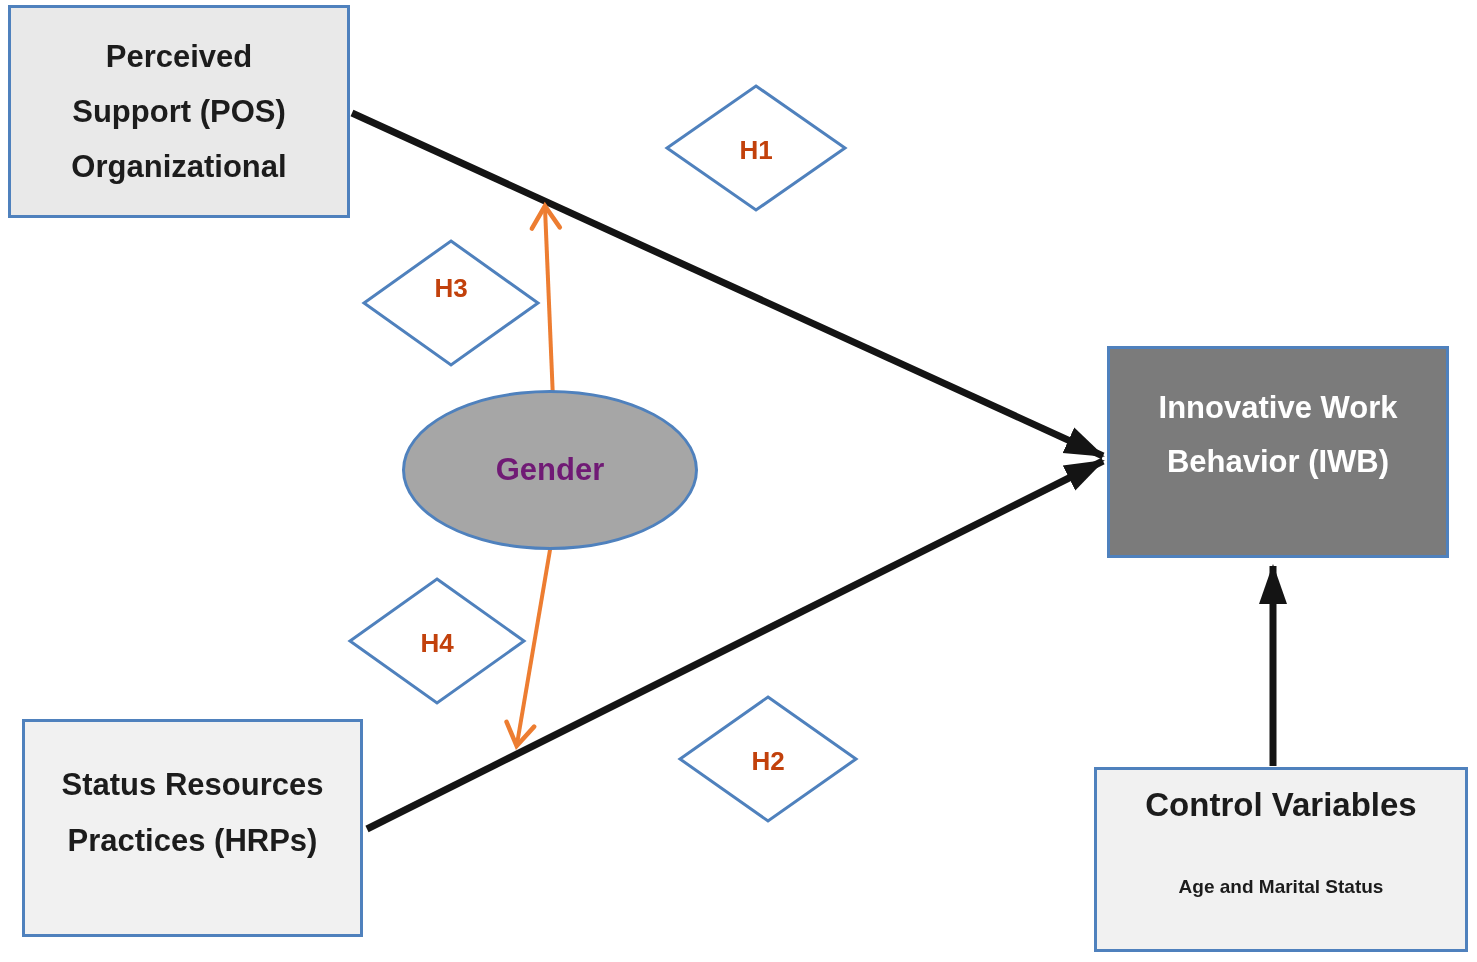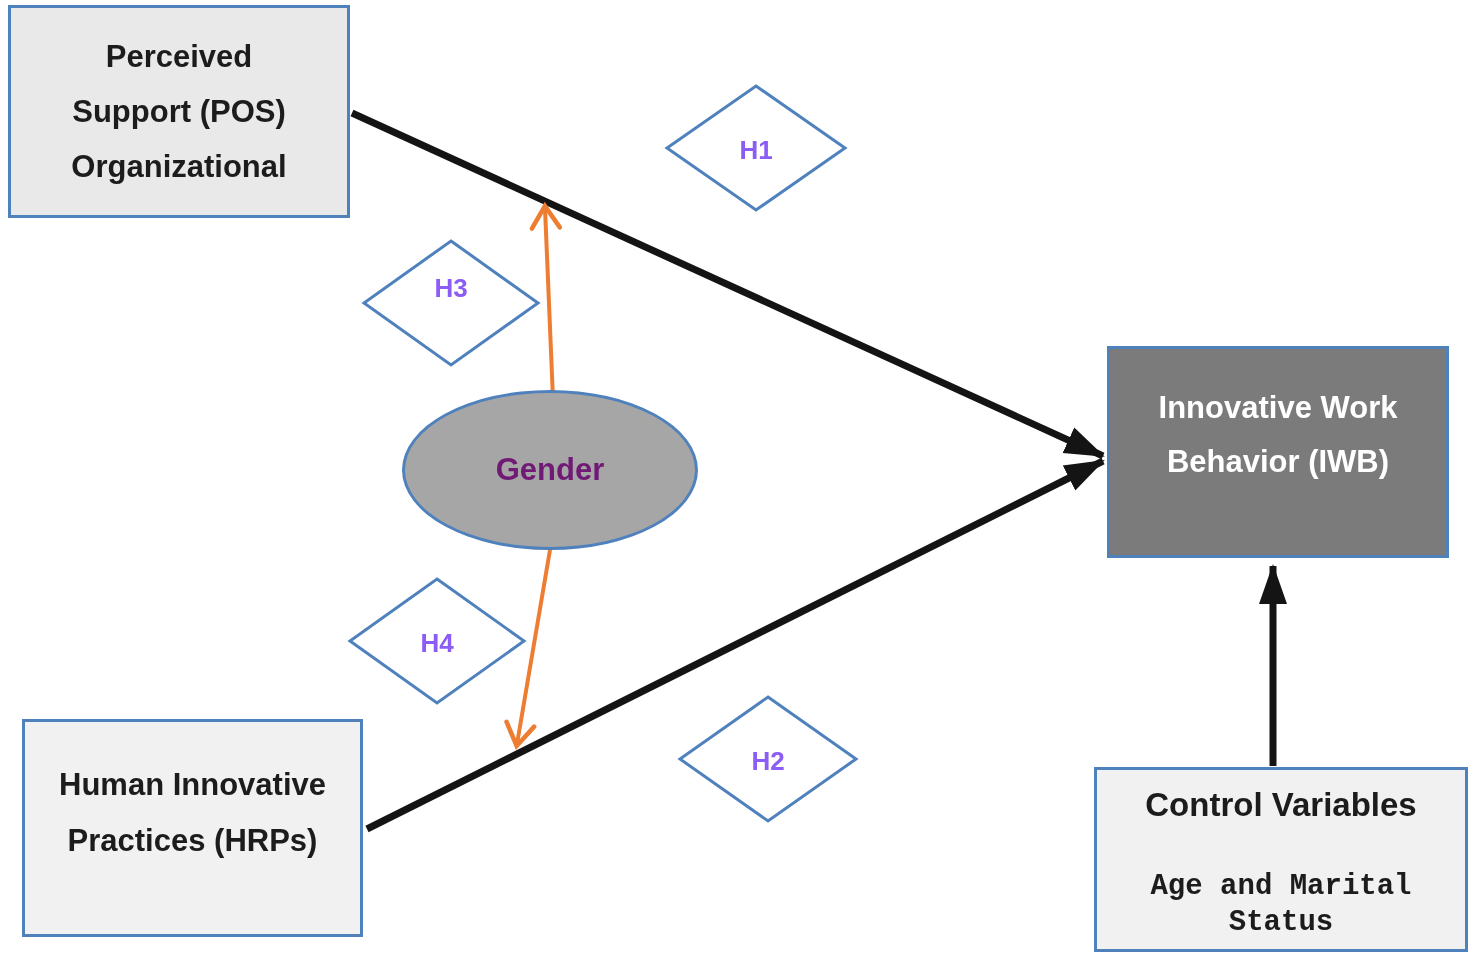--- a/index.html
+++ b/index.html
@@ -52,41 +52,41 @@
     padding-bottom: 34px;
     align-items: center;
   }
   .control-box {
     left: 1094px; top: 767px; width: 374px; height: 185px;
     background: #f1f1f1;
     justify-content: flex-start;
     padding-top: 13px;
   }
   .control-title { font-size: 33px; line-height: 44px; }
-  .control-subtitle { font-size: 29px; line-height: 36px; margin-top: 42px; font-family: Liberation Mono, monospace; }
+  .control-subtitle { font-size: 19px; line-height: 36px; margin-top: 42px; }
   .gender-ellipse {
     position: absolute;
     left: 402px; top: 390px; width: 296px; height: 160px;
     background: #a6a6a6;
     border: 3px solid #4f81bd;
     border-radius: 50%;
     box-sizing: border-box;
     display: flex;
     align-items: center;
     justify-content: center;
     font-size: 31px;
     font-weight: bold;
     color: #701a75;
   }
   .hlabel {
     position: absolute;
     transform: translate(-50%, -50%);
     font-size: 26px;
     font-weight: bold;
-    color: #8b5cf6;
+    color: #c2410c;
   }
   .hlabel.h1 { left: 756px; top: 150px; }
   .hlabel.h2 { left: 768px; top: 761px; }
   .hlabel.h3 { left: 451px; top: 288px; }
   .hlabel.h4 { left: 437px; top: 643px; }
 </style>
 </head>
 <body>
 
 <div class="canvas">
@@ -117,21 +117,21 @@
     <polygon points="437,579 524,641 437,703 350,641" fill="#ffffff" stroke="#4f81bd" stroke-width="3"></polygon>
   </svg>
 
   <div class="box pos-box">
     <span class="line">Perceived</span>
     <span class="line">Support (POS)</span>
     <span class="line">Organizational</span>
   </div>
 
   <div class="box hrps-box">
-    <span class="line">Human Innovative</span>
+    <span class="line">Status Resources</span>
     <span class="line">Practices (HRPs)</span>
   </div>
 
   <div class="box iwb-box">
     <span class="line">Innovative Work</span>
     <span class="line">Behavior (IWB)</span>
   </div>
 
   <div class="box control-box">
     <span class="control-title">Control Variables</span>

